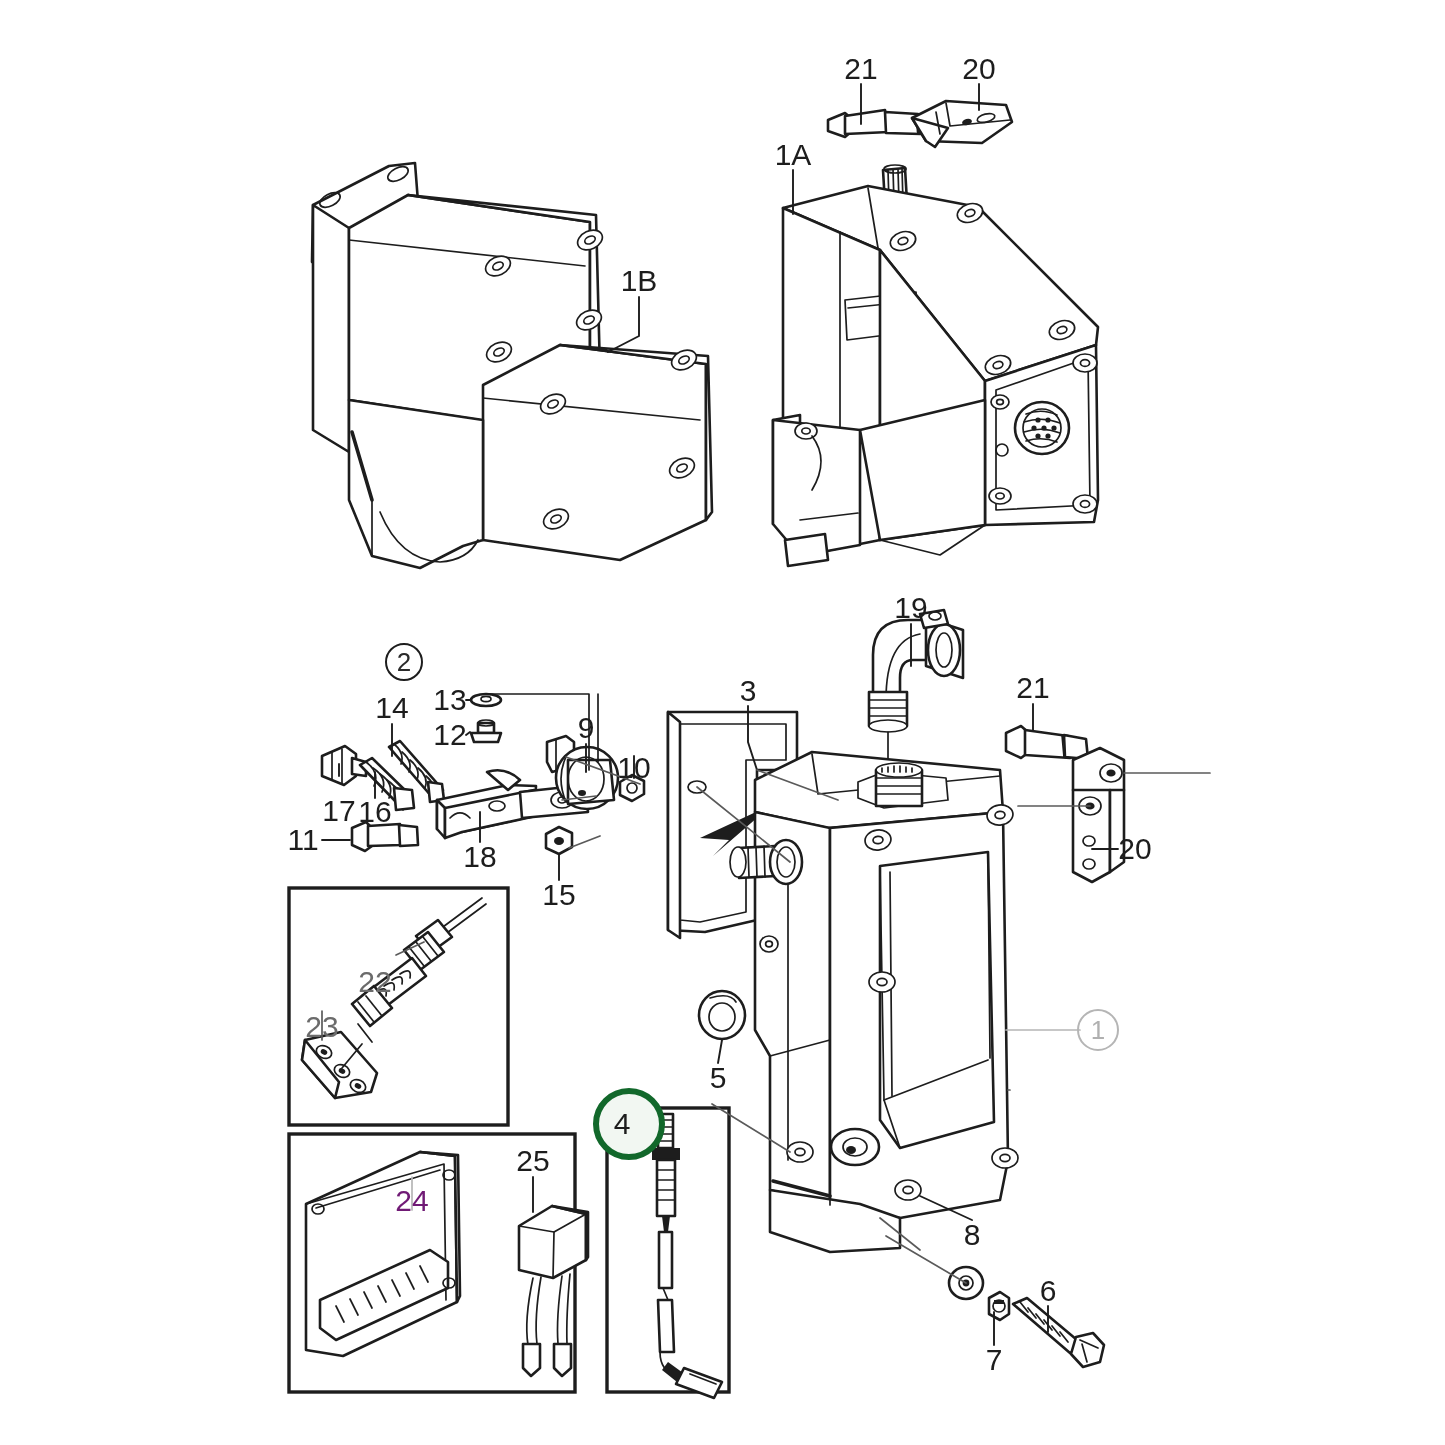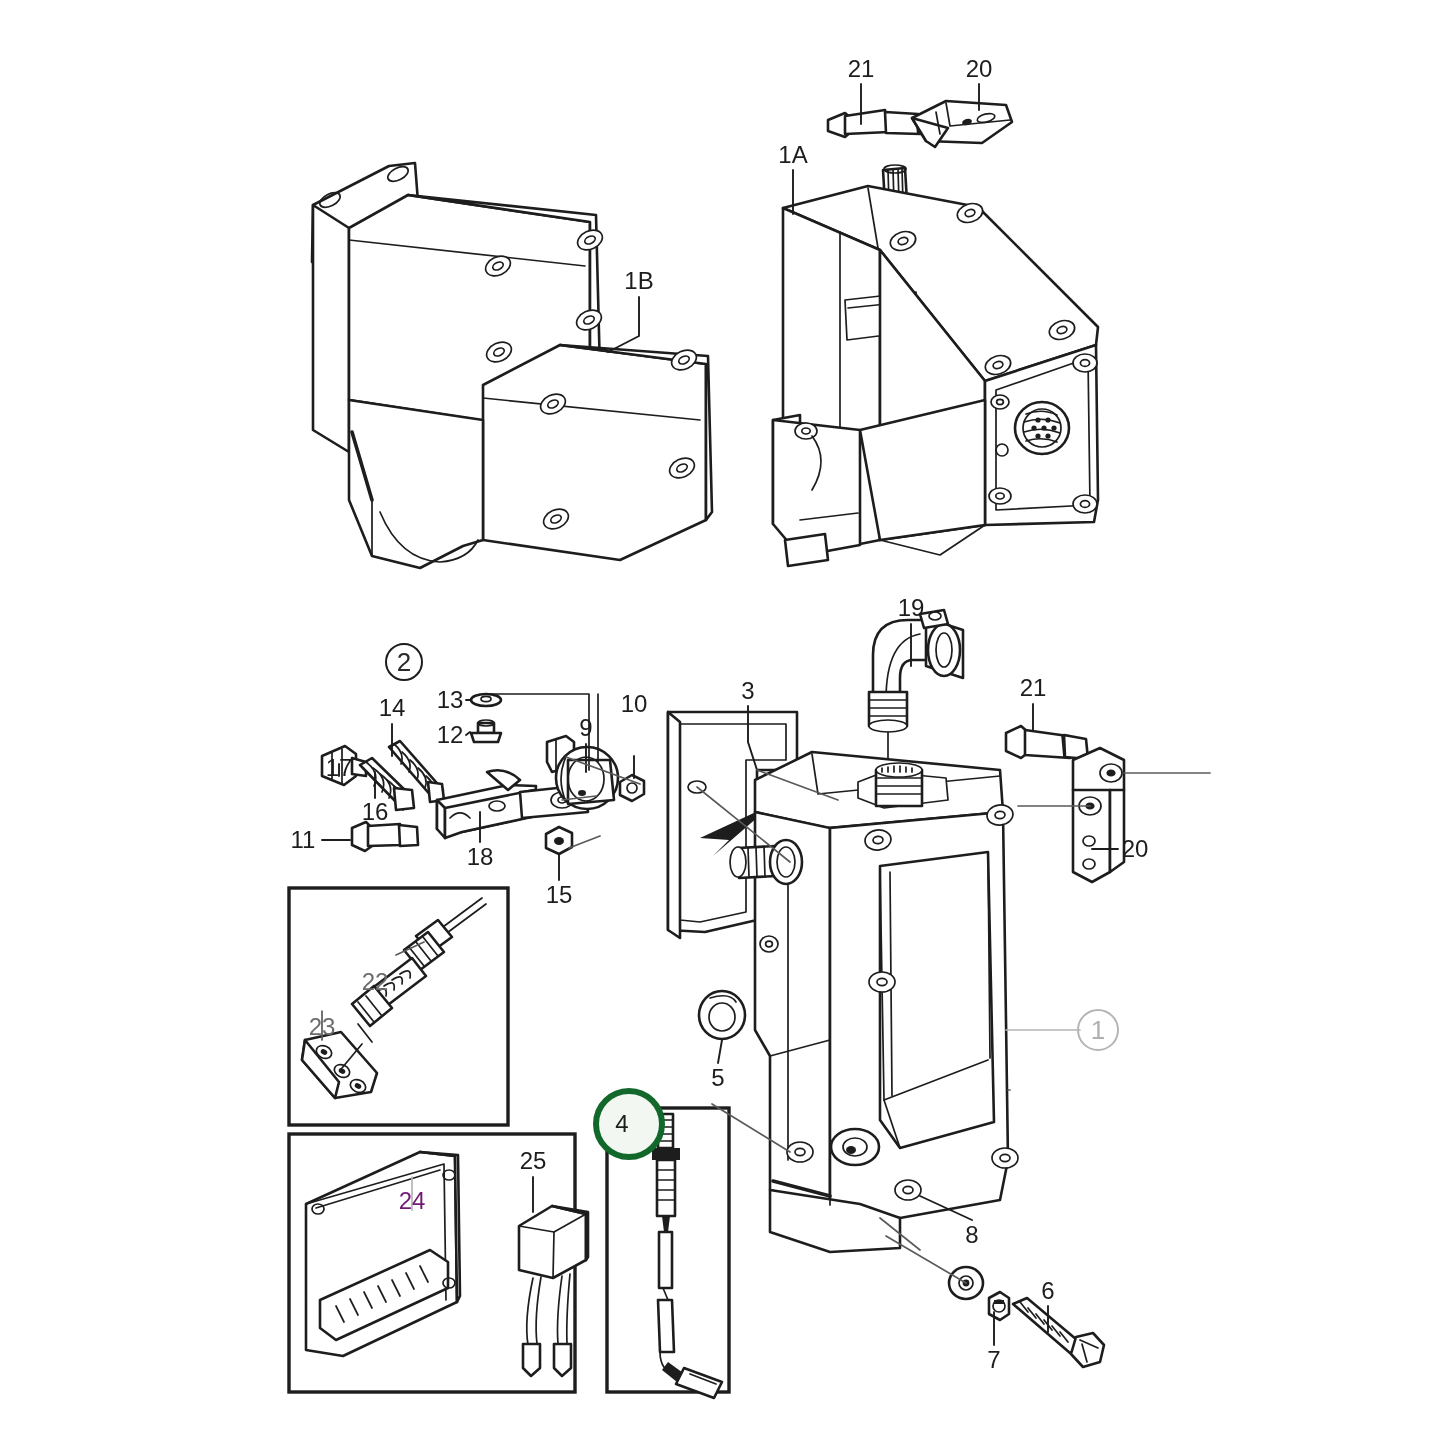--- a/index.html
+++ b/index.html
@@ -7,21 +7,21 @@
   body{width:1445px;height:1445px;overflow:hidden;
        font-family:"Liberation Sans", sans-serif;}
   #stage{position:relative;width:1445px;height:1445px;background:#fff;}
   #art{position:absolute;left:0;top:0;width:1445px;height:1445px;}
   .lbl{position:absolute;font-family:"Liberation Sans", sans-serif;
        font-weight:400;line-height:1;white-space:nowrap;
        transform:translate(-50%,-50%);}
   .lbl.dark{color:#1d1d1d;}
   .lbl.mid{color:#6b6b6b;}
   .lbl.pale{color:#701a75;margin-top:40px;}
-  .lbl.s30{font-size:24px;}
+  .lbl.s30{font-size:30px;}
   .callout{position:absolute;transform:translate(-50%,-50%);
            display:flex;align-items:center;justify-content:center;
            border-radius:50%;box-sizing:border-box;}
   .callout span{line-height:1;}
   .cal-dark{border:2.4px solid #1d1d1d;color:#2a2a2a;background:transparent;}
   .cal-pale{border:2px solid #b5b5b5;color:#b0b0b0;background:transparent;}
   .hl{position:absolute;transform:translate(-50%,-50%);border-radius:50%;
       box-sizing:border-box;border:6px solid #12682b;background:#f2f7f2;}
 </style>
 </head>
@@ -553,24 +553,24 @@
 <div id="labels-layer">
       <div class="lbl dark s30" style="left: 861px; top: 69px;">21</div>
       <div class="lbl dark s30" style="left: 979px; top: 69px;">20</div>
       <div class="lbl dark s30" style="left: 793px; top: 155px;">1A</div>
       <div class="lbl dark s30" style="left: 639px; top: 281px;">1B</div>
       <div class="lbl dark s30" style="left: 911px; top: 608px;">19</div>
       <div class="lbl dark s30" style="left: 392px; top: 708px;">14</div>
       <div class="lbl dark s30" style="left: 450px; top: 700px;">13</div>
       <div class="lbl dark s30" style="left: 450px; top: 735px;">12</div>
       <div class="lbl dark s30" style="left: 586px; top: 728px;">9</div>
-      <div class="lbl dark s30" style="left: 634px; top: 704px;">10</div>
+      <div class="lbl dark s30" style="left: 634px; top: 768px;">10</div>
       <div class="lbl dark s30" style="left: 748px; top: 691px;">3</div>
       <div class="lbl dark s30" style="left: 1033px; top: 688px;">21</div>
-      <div class="lbl dark s30" style="left: 339px; top: 768px; text-align: center;">17</div>
+      <div class="lbl dark s30" style="left: 339px; top: 811px; text-align: center;">17</div>
       <div class="lbl dark s30" style="left: 375px; top: 812px;">16</div>
       <div class="lbl dark s30" style="left: 303px; top: 840px;">11</div>
       <div class="lbl dark s30" style="left: 480px; top: 857px;">18</div>
       <div class="lbl dark s30" style="left: 559px; top: 895px;">15</div>
       <div class="lbl dark s30" style="left: 1135px; top: 849px;">20</div>
       <div class="lbl mid s30" style="left: 375px; top: 955px; margin-top: 27px;">22</div>
       <div class="lbl mid s30" style="left: 322px; top: 1027px;">23</div>
       <div class="lbl dark s30" style="left: 718px; top: 1078px;">5</div>
       <div class="lbl pale s30" style="left: 412px; top: 1161px;">24</div>
       <div class="lbl dark s30" style="left: 533px; top: 1161px;">25</div>

